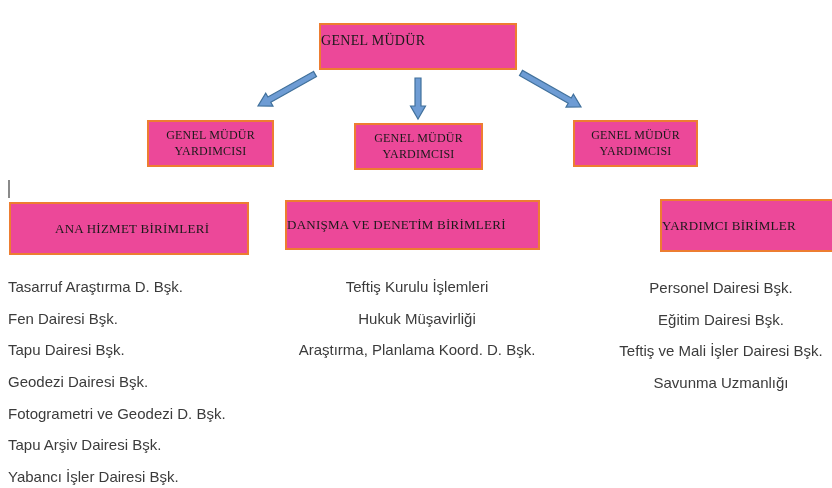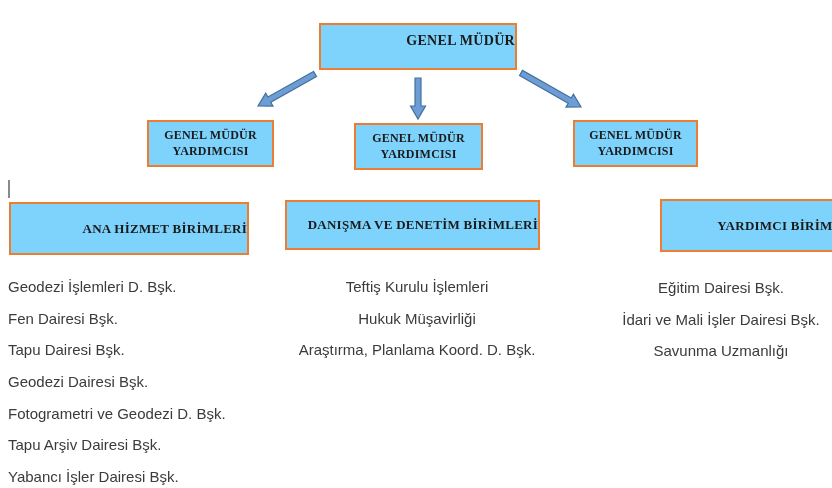--- a/index.html
+++ b/index.html
@@ -8,23 +8,23 @@
     --arrow-stroke:#41719C;
     --box-text:#1a1a1a;
     --list-text:#3b3b3b;
   }
   html,body{margin:0;padding:0;background:#fff;}
   .canvas{
     position:relative;width:832px;height:488px;background:#fff;
     font-family:"Liberation Serif",serif;overflow:hidden;
   }
   .obox{
-    position:absolute;border:2px solid var(--accent);background:#7dd3fc;
-    color:var(--box-text);font-weight:bold;text-align:center;
-    display:flex;justify-content:flex-end;box-sizing:content-box;
+    position:absolute;border:2px solid var(--accent);background:#ec4899;
+    color:var(--box-text);font-weight:normal;text-align:center;
+    display:flex;justify-content:flex-start;box-sizing:content-box;
   }
   .root-box{
     left:319px;top:23px;width:194px;height:43px;
     align-items:flex-start;padding-top:0;font-size:14px;letter-spacing:.3px;
   }
   .root-box .lbl{margin-top:8px;}
   .dep-box{
     width:123px;height:43px;align-items:center;
     font-size:12px;line-height:1.32;letter-spacing:.2px;
   }
@@ -82,32 +82,33 @@
     <span>ANA HİZMET BİRİMLERİ</span>
   </div>
   <div class="obox sec-box sec-mid">
     <span>DANIŞMA VE DENETİM BİRİMLERİ</span>
   </div>
   <div class="obox sec-box sec-right">
     <span>YARDIMCI BİRİMLER</span>
   </div>
 
   <ul class="org-list list-left">
-      <li>Geodezi İşlemleri D. Bşk.</li>
+      <li>Tasarruf Araştırma D. Bşk.</li>
       <li>Fen Dairesi Bşk.</li>
       <li>Tapu Dairesi Bşk.</li>
       <li>Geodezi Dairesi Bşk.</li>
       <li>Fotogrametri ve Geodezi D. Bşk.</li>
       <li>Tapu Arşiv Dairesi Bşk.</li>
       <li>Yabancı İşler Dairesi Bşk.</li>
     </ul>
   <ul class="org-list list-mid">
       <li>Teftiş Kurulu İşlemleri</li>
       <li>Hukuk Müşavirliği</li>
       <li>Araştırma, Planlama Koord. D. Bşk.</li>
     </ul>
   <ul class="org-list list-right">
+      <li>Personel Dairesi Bşk.</li>
       <li>Eğitim Dairesi Bşk.</li>
-      <li>İdari ve Mali İşler Dairesi Bşk.</li>
+      <li>Teftiş ve Mali İşler Dairesi Bşk.</li>
       <li>Savunma Uzmanlığı</li>
     </ul>
 
 </div>
 
 </body></html>

